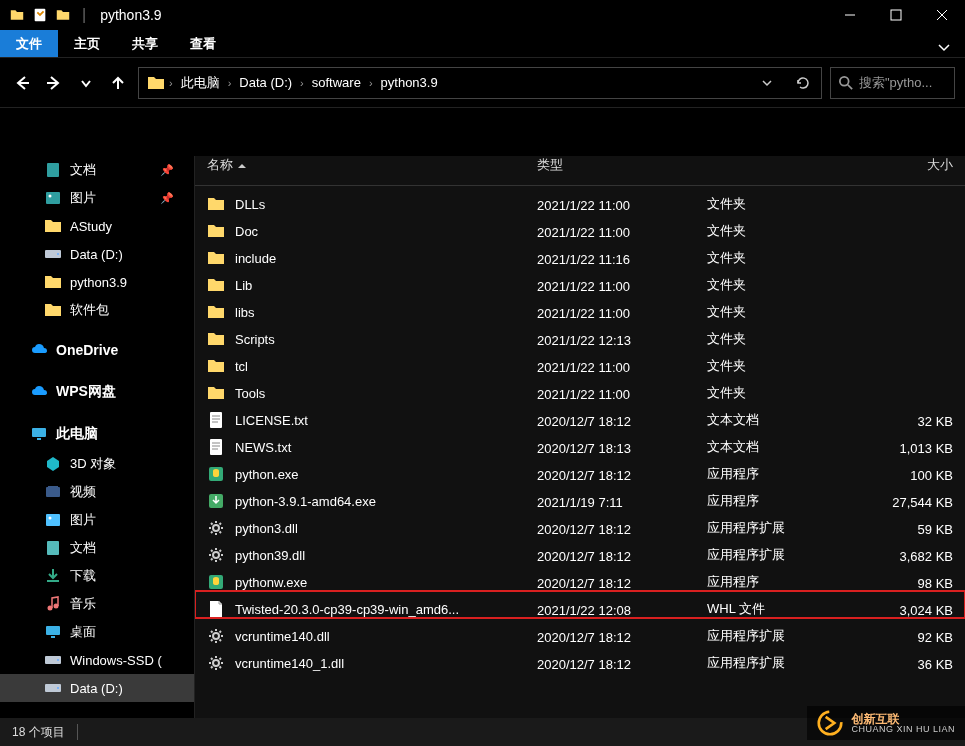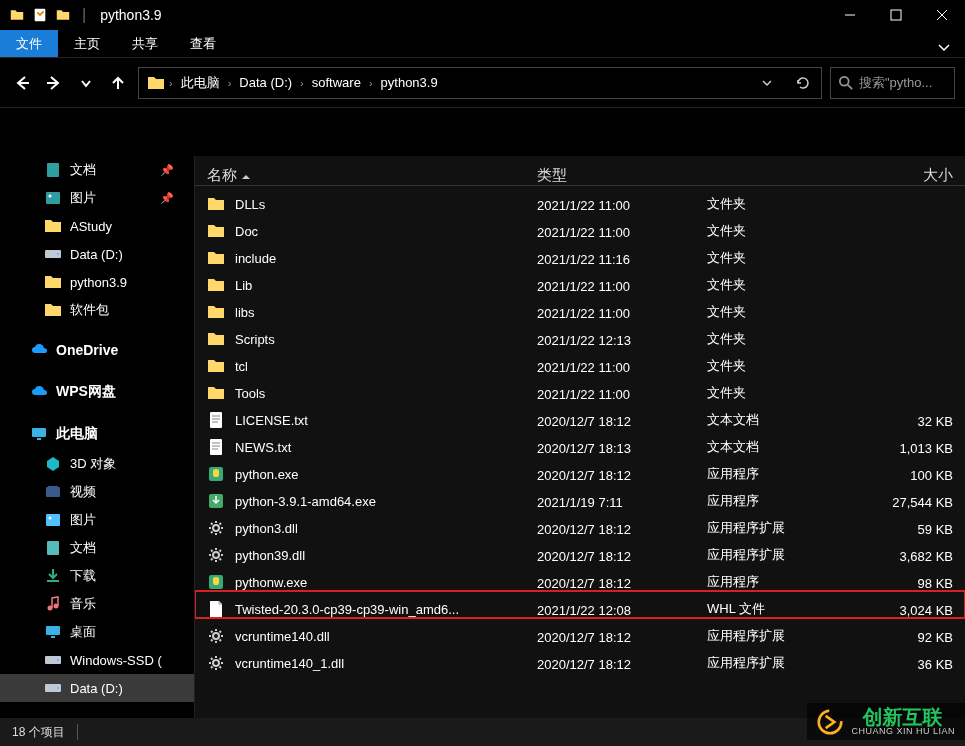--- a/index.html
+++ b/index.html
@@ -10,21 +10,21 @@
 .titlebar .folder-icons { display: flex; align-items: center; gap: 6px; padding-left: 8px; }
 .titlebar .folder-icon { width: 18px; height: 14px; fill: #ffd86b; }
 .titlebar .doc-icon { width: 16px; height: 16px; fill: #fff; }
 .titlebar .sep { color: #666; margin: 0 4px; }
 .titlebar .title { color: #fff; font-size: 14px; margin-left: 10px; }
 .titlebar .winbtns { position: absolute; right: 0; top: 0; display: flex; }
 .titlebar .winbtn { width: 46px; height: 30px; display: flex; align-items: center; justify-content: center; color: #fff; font-size: 12px; }
 .titlebar .winbtn svg { width: 12px; height: 12px; stroke: #fff; fill: none; stroke-width: 1; }
 
 
-.ribbon { height: 28px; background: #000; display: flex; align-items: stretch; border-bottom: 1px solid #222; position: relative; }
+.ribbon { height: 28px; background: #000; display: flex; align-items: stretch; border-bottom: 1px solid #222; position: relative; font-weight: bold; }
 .ribbon .tab { padding: 4px 16px; font-size: 13px; color: #fff; display: flex; align-items: center; }
 .ribbon .tab.active { background: #1a7dd8; }
 .ribbon .chevron { position: absolute; right: 14px; top: 8px; color: #fff; }
 
 
 .navbar { height: 50px; background: #000; display: flex; align-items: center; padding: 0 10px; gap: 8px; border-bottom: 1px solid #222; }
 .navbtn { width: 24px; height: 24px; display: flex; align-items: center; justify-content: center; }
 .navbtn svg { width: 18px; height: 18px; stroke: #fff; stroke-width: 2; fill: none; }
 .addrbox { flex: 1; height: 32px; border: 1px solid #444; display: flex; align-items: center; padding: 0 8px; gap: 4px; position: relative; }
 .addrbox .crumb { color: #fff; font-size: 13px; padding: 0 4px; }
@@ -41,21 +41,21 @@
 .sidebar { width: 195px; background: #000; overflow: hidden; border-right: 1px solid #222; }
 .sidebar .item { display: flex; align-items: center; padding: 4px 8px 4px 44px; font-size: 13px; color: #fff; gap: 8px; height: 28px; position: relative; }
 .sidebar .item.top-level { padding-left: 30px; font-size: 14px; height: 32px; font-weight: bold; }
 .sidebar .item .pin { position: absolute; right: 20px; color: #999; font-size: 11px; }
 .sidebar .item .icon { width: 18px; height: 18px; flex-shrink: 0; }
 .sidebar .item.selected { background: #3a3a3a; }
 .sidebar .spacer { height: 10px; }
 
 
 .filelist { flex: 1; background: #111; display: flex; flex-direction: column; }
-.filelist .header { display: flex; height: 30px; align-items: flex-end; border-bottom: 1px solid #333; font-size: 15px; color: #ddd; }
+.filelist .header { display: flex; height: 30px; align-items: flex-start; border-bottom: 1px solid #333; font-size: 13px; color: #ddd; }
 .filelist .header .col { padding: 0 12px; }
 .filelist .header .col.sort svg { width: 10px; height: 6px; margin-left: 4px; fill: #ccc; }
 .col-name { flex: 0 0 330px; padding-left: 20px; }
 .col-date { flex: 0 0 170px; }
 .col-type { flex: 0 0 150px; }
 .col-size { flex: 1; text-align: right; padding-right: 4px; }
 
 .filelist .rows { flex: 1; overflow: hidden; }
 .filelist .row { display: flex; align-items: flex-end; height: 27px; font-size: 13px; color: #fff; position: relative; }
 .filelist .row.highlighted { outline: 2px solid #d92020; outline-offset: -1px; }
@@ -64,21 +64,21 @@
 .filelist .row .col-name { display: flex; align-items: center; padding-left: 0; }
 
 
 .statusbar { position: absolute; bottom: 0; left: 0; right: 0; height: 28px; background: #1a1a1a; display: flex; align-items: center; padding: 0 12px; font-size: 12px; color: #ddd; }
 .statusbar .divider { width: 1px; height: 16px; background: #555; margin-left: 12px; }
 
 
 .watermark { position: absolute; right: 0; bottom: 6px; display: flex; align-items: center; background: rgba(0,0,0,0.6); padding: 4px 10px; gap: 8px; }
 .watermark .logo { width: 26px; height: 26px; }
 .watermark .wm-text { display: flex; flex-direction: column; line-height: 1; }
-.watermark .wm-main { font-size: 20px; font-weight: bold; color: #22c55e; margin-left: 11px; }
+.watermark .wm-main { font-size: 12px; font-weight: bold; color: #fdba74; }
 .watermark .wm-sub { font-size: 9px; color: #ccc; letter-spacing: 0.5px; }
 
 
 .ic-folder { fill: #ffd86b; }
 .ic-drive { fill: #bfc9d6; }
 .ic-cloud { fill: #1a9cff; }
 .ic-monitor { fill: #3bb1e6; }
 .ic-3d { fill: #1fb8c9; }
 .ic-pic { fill: #4fc1ff; }
 .ic-teal { fill: #2f9ea0; }

